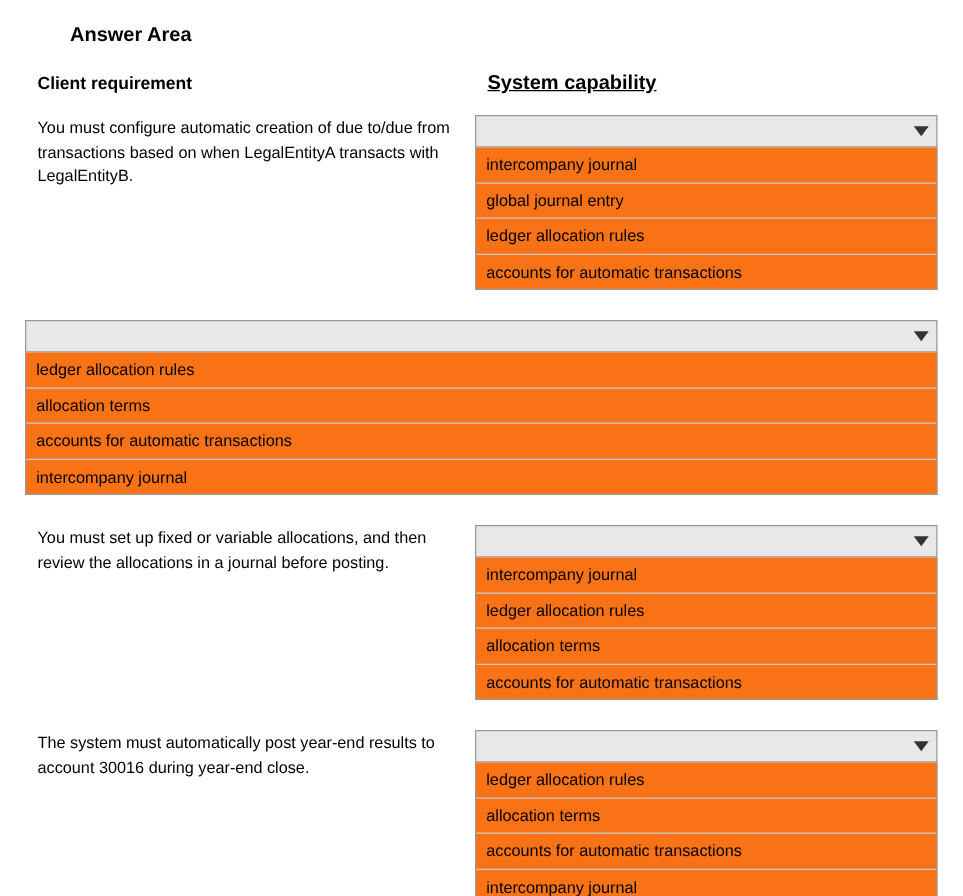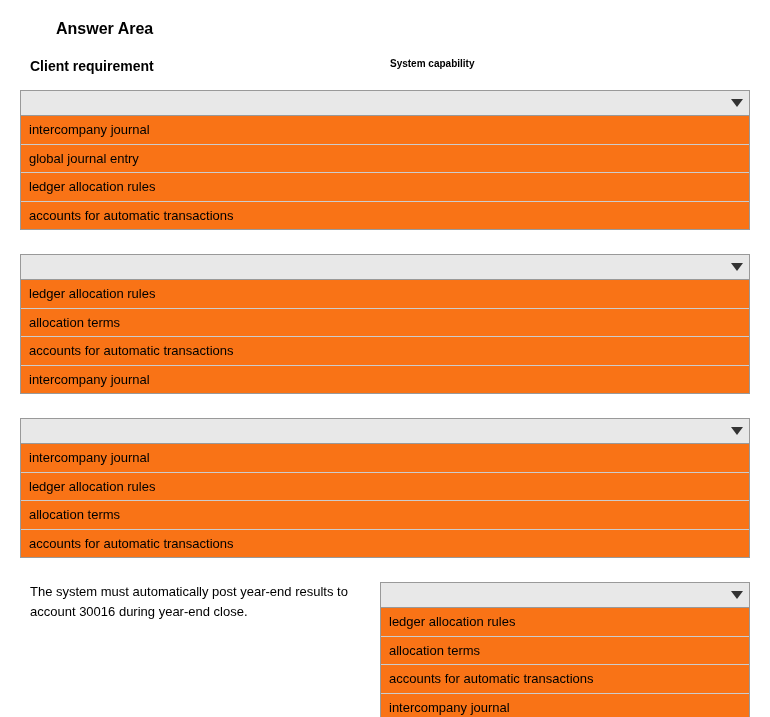--- a/index.html
+++ b/index.html
@@ -27,22 +27,23 @@
     }
     .col-req {
       width: 360px;
       font-weight: bold;
       font-size: 14px;
       padding-left: 10px;
     }
     .col-cap {
       flex: 1;
       font-weight: bold;
-      font-size: 10px;
+      font-size: 16px;
       padding-left: 10px;
+      text-decoration: underline;
     }
     .qa-row {
       display: flex;
       margin-bottom: 24px;
       align-items: flex-start;
     }
     .requirement {
       width: 360px;
       padding-right: 20px;
       padding-left: 10px;
@@ -91,20 +92,21 @@
 
 <h1>Answer Area</h1>
 
 <div class="answer-area">
   <div class="header-row">
     <div class="col-req">Client requirement</div>
     <div class="col-cap">System capability</div>
   </div>
 
   <div class="qa-row">
+    <div class="requirement">You must configure automatic creation of due to/due from transactions based on when LegalEntityA transacts with LegalEntityB.</div>
     <div class="dropdown-container">
       <div class="dropdown-header">
         <span class="dropdown-arrow"></span>
       </div>
       <div class="dropdown-list">
         <div class="dropdown-item">intercompany journal</div>
         <div class="dropdown-item">global journal entry</div>
         <div class="dropdown-item">ledger allocation rules</div>
         <div class="dropdown-item">accounts for automatic transactions</div>
       </div>
@@ -119,20 +121,21 @@
       <div class="dropdown-list">
         <div class="dropdown-item">ledger allocation rules</div>
         <div class="dropdown-item">allocation terms</div>
         <div class="dropdown-item">accounts for automatic transactions</div>
         <div class="dropdown-item">intercompany journal</div>
       </div>
     </div>
   </div>
 
   <div class="qa-row">
+    <div class="requirement">You must set up fixed or variable allocations, and then review the allocations in a journal before posting.</div>
     <div class="dropdown-container">
       <div class="dropdown-header">
         <span class="dropdown-arrow"></span>
       </div>
       <div class="dropdown-list">
         <div class="dropdown-item">intercompany journal</div>
         <div class="dropdown-item">ledger allocation rules</div>
         <div class="dropdown-item">allocation terms</div>
         <div class="dropdown-item">accounts for automatic transactions</div>
       </div>

